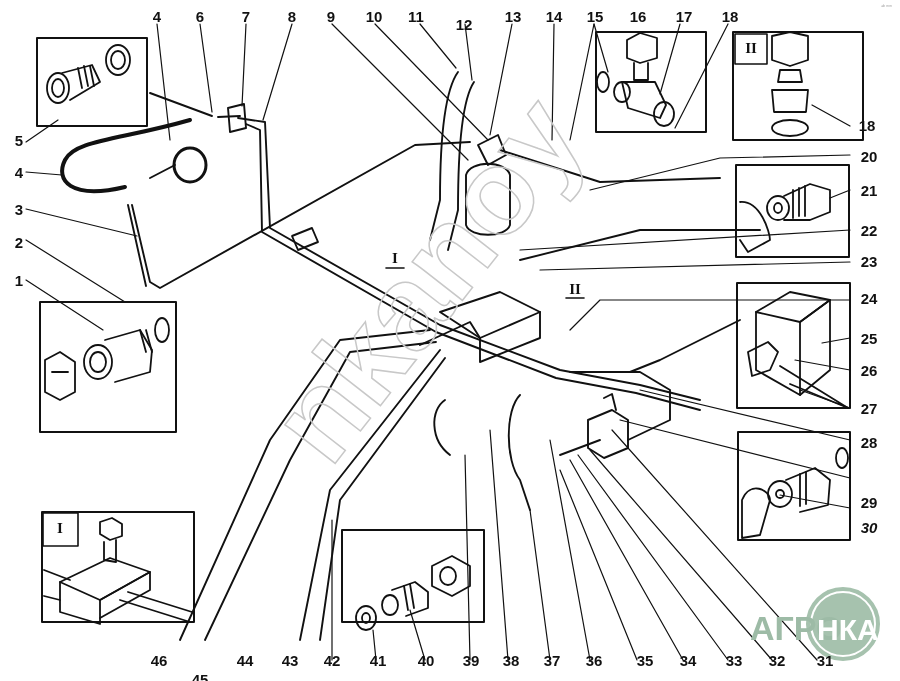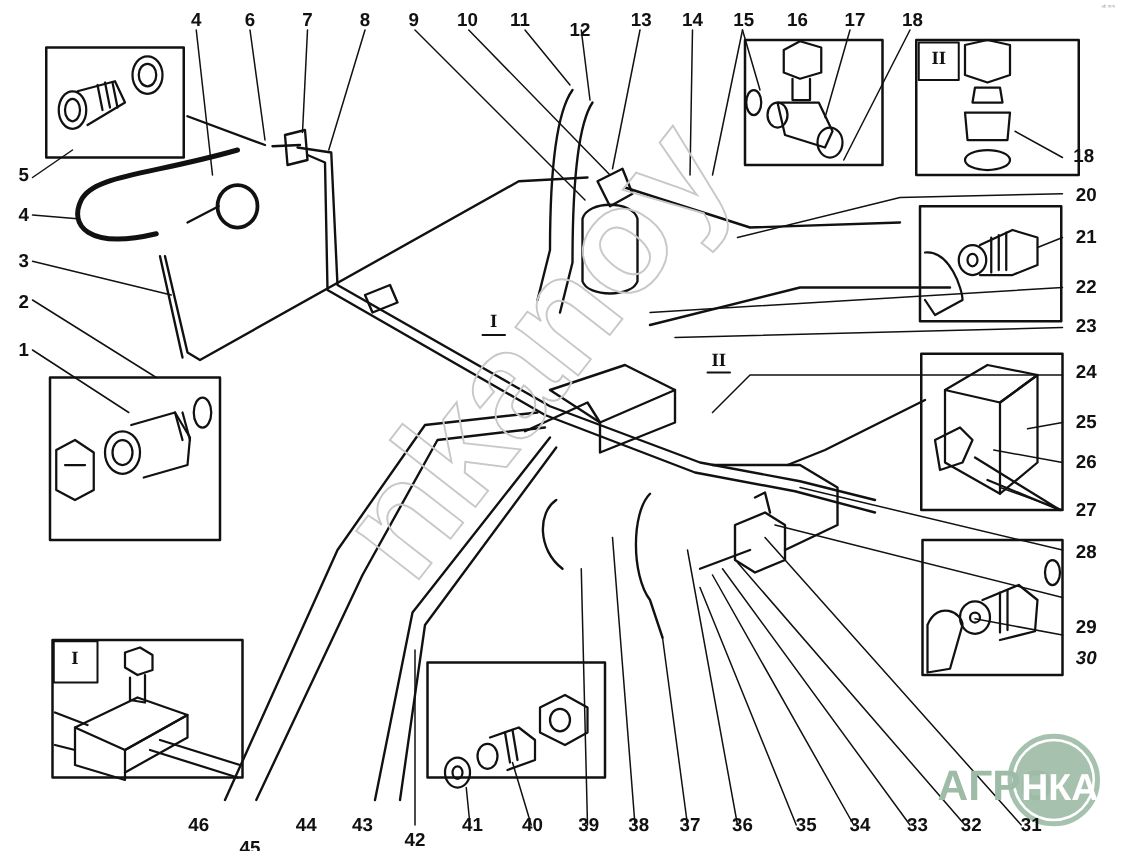--- a/index.html
+++ b/index.html
@@ -263,18 +263,18 @@
 <div class="callout" style="left:777px;top:660px;">32</div>
 <div class="callout" style="left:734px;top:660px;">33</div>
 <div class="callout" style="left:688px;top:660px;text-align:center;">34</div>
 <div class="callout" style="left:645px;top:660px;">35</div>
 <div class="callout" style="left:594px;top:660px;">36</div>
 <div class="callout" style="left:552px;top:660px;">37</div>
 <div class="callout" style="left:511px;top:660px;">38</div>
 <div class="callout" style="left:471px;top:660px;">39</div>
 <div class="callout" style="left:426px;top:660px;">40</div>
 <div class="callout" style="left:378px;top:660px;">41</div>
-<div class="callout" style="left:332px;top:660px;margin-top:12px;">42</div>
+<div class="callout" style="left:332px;top:660px;">42</div>
 <div class="callout" style="left:290px;top:660px;">43</div>
 <div class="callout" style="left:245px;top:660px;">44</div>
 <div class="callout" style="left:200px;top:660px;margin-top:19px;">45</div>
 <div class="callout" style="left:159px;top:660px;">46</div>
 <div class="callout" style="left:112px;top:660px;margin-top:42px;">47</div>
 
 </body></html>

